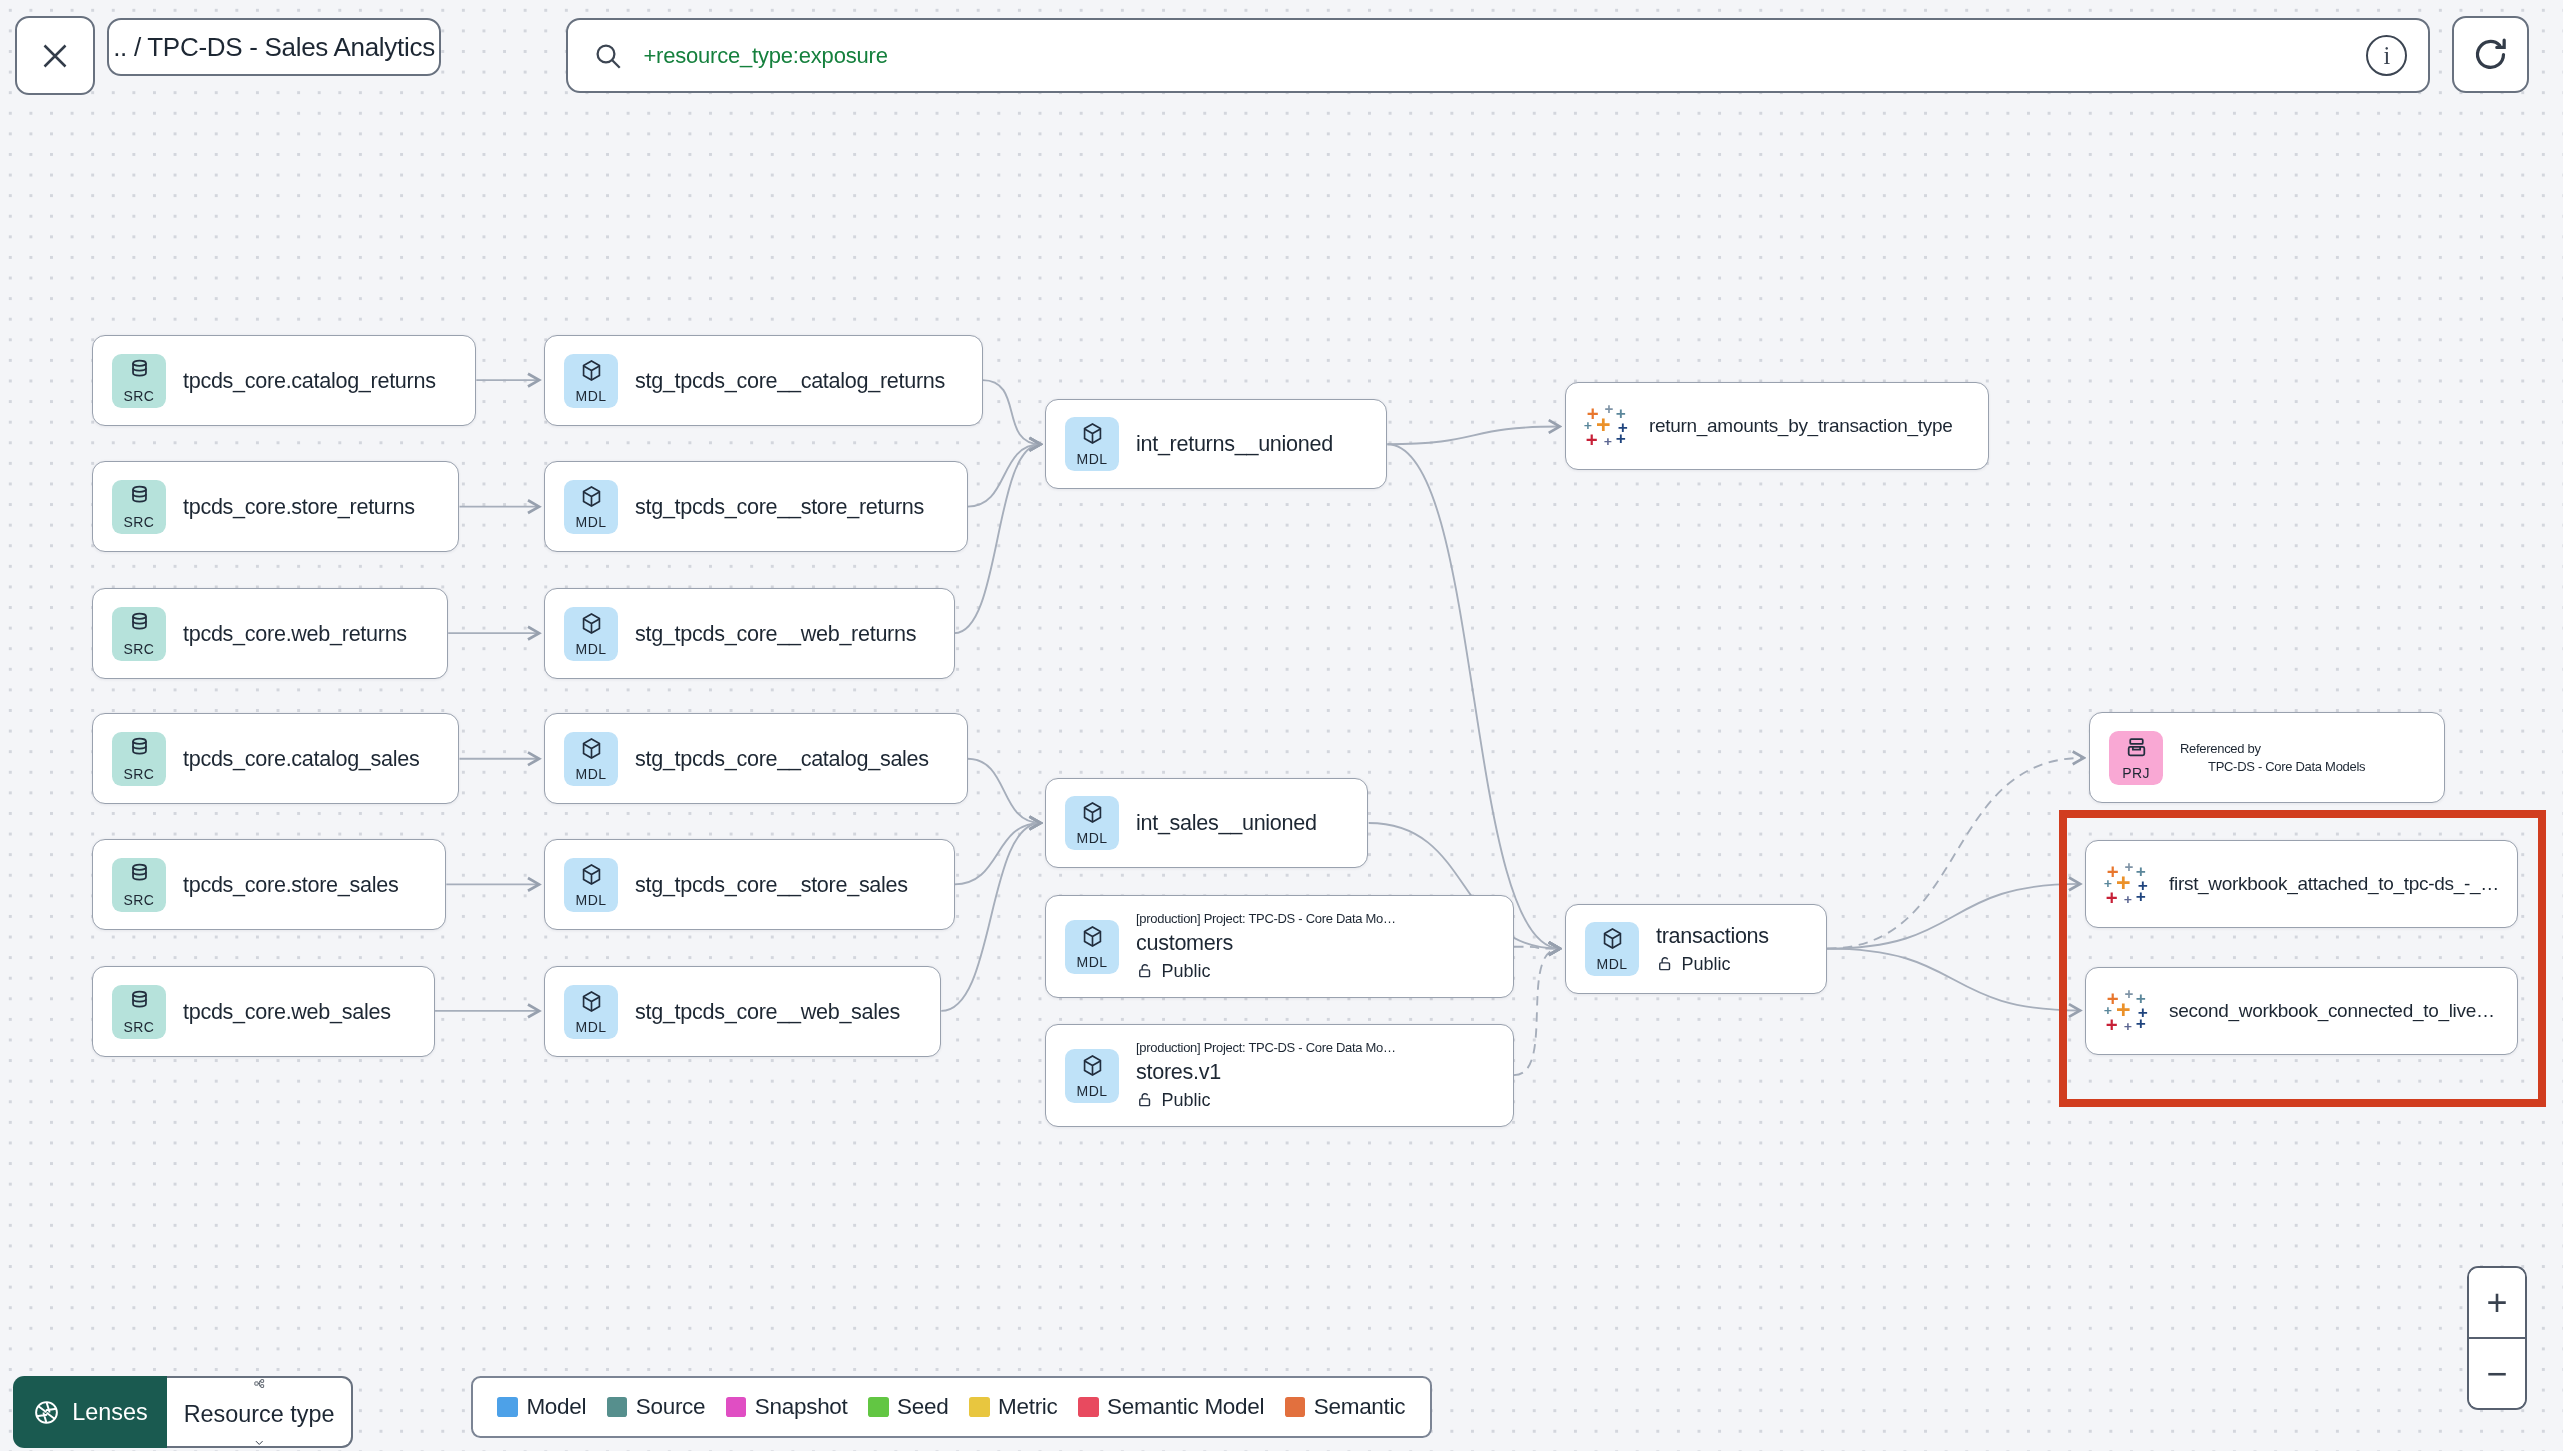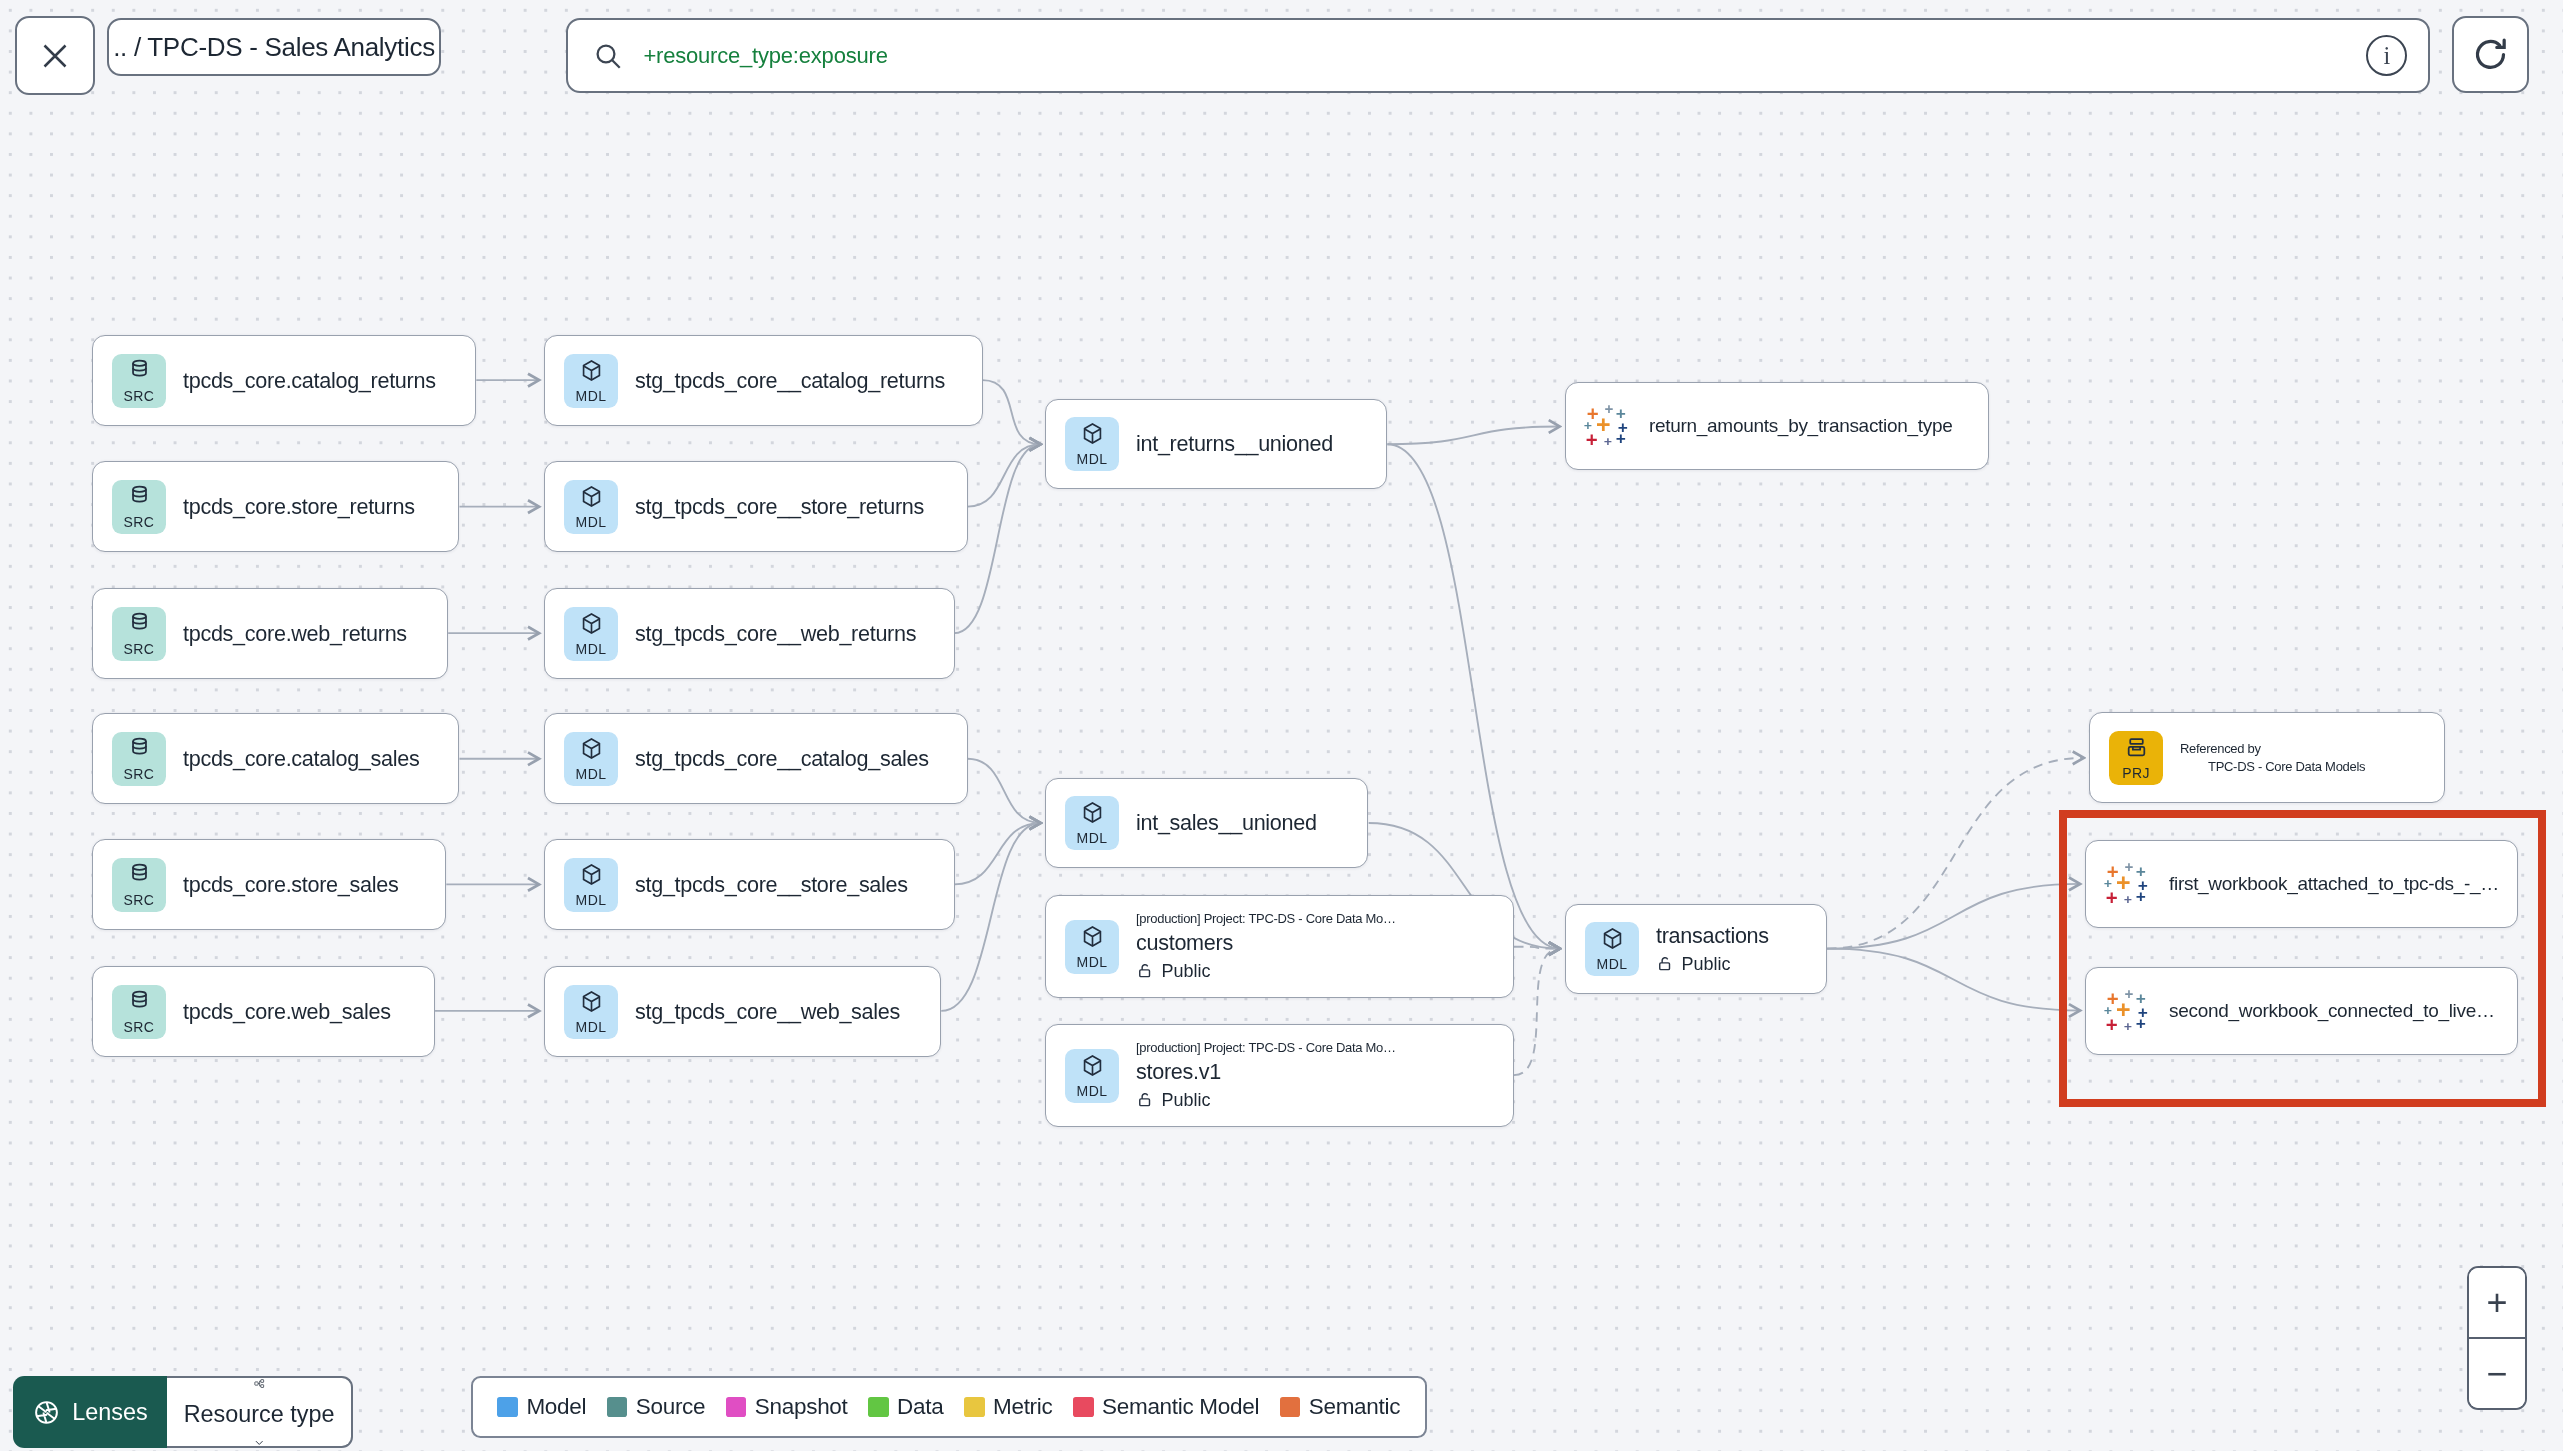--- a/index.html
+++ b/index.html
@@ -25,21 +25,21 @@
   #nodes-layer{position:absolute;left:0;top:0;width:100%;height:100%;}
   .node{position:absolute;background:#fff;border:1.7px solid #99a1ae;border-radius:13px;
       display:flex;align-items:center;gap:17px;padding:0 19px;box-sizing:border-box;
       overflow:hidden;box-shadow:0 0.9px 2.8px rgba(25,35,55,.07);cursor:pointer;}
   .badge{width:54px;height:54px;border-radius:9.4px;display:flex;flex-direction:column;
       align-items:center;justify-content:center;flex:none;}
   .badge svg{width:25px;height:25px;display:block;}
   .badge-label{font-size:14px;font-weight:400;letter-spacing:0.4px;margin-top:5px;color:#1d2733;}
   .badge.src{background:#b6e2db;}
   .badge.mdl{background:#bfe2f8;}
-  .badge.prj{background:#eab308;text-align:right;}
+  .badge.prj{background:#f9a8d4;text-align:right;}
   .ntext{display:flex;flex-direction:column;justify-content:center;min-width:0;}
   .node-title{font-size:21.6px;white-space:nowrap;letter-spacing:-0.3px;}
   .node.exposure .node-title{font-size:19px;}
   .node.project .node-title{font-size:13px;margin-left:28px;}
   .node-topline{font-size:13px;white-space:nowrap;letter-spacing:-0.3px;margin-bottom:3.7px;}
   .node-vis{display:flex;align-items:center;gap:7.5px;font-size:18px;margin-top:4.7px;}
   .node-vis svg{width:18px;height:18px;}
   .tbl{position:relative;width:47px;height:45px;flex:none;}
   .tbl i{position:absolute;font-style:normal;font-weight:bold;line-height:1;
       font-family:"DejaVu Sans Mono",monospace;}
@@ -455,21 +455,21 @@
       <span class="legend-item">
         <span class="swatch" style="background:#568F8D"></span>
         <span>Source</span>
       </span>
       <span class="legend-item">
         <span class="swatch" style="background:#E04EC3"></span>
         <span>Snapshot</span>
       </span>
       <span class="legend-item">
         <span class="swatch" style="background:#62C643"></span>
-        <span>Data</span>
+        <span>Seed</span>
       </span>
       <span class="legend-item">
         <span class="swatch" style="background:#E8C63F"></span>
         <span>Metric</span>
       </span>
       <span class="legend-item">
         <span class="swatch" style="background:#E84A5F"></span>
         <span>Semantic Model</span>
       </span>
       <span class="legend-item">

